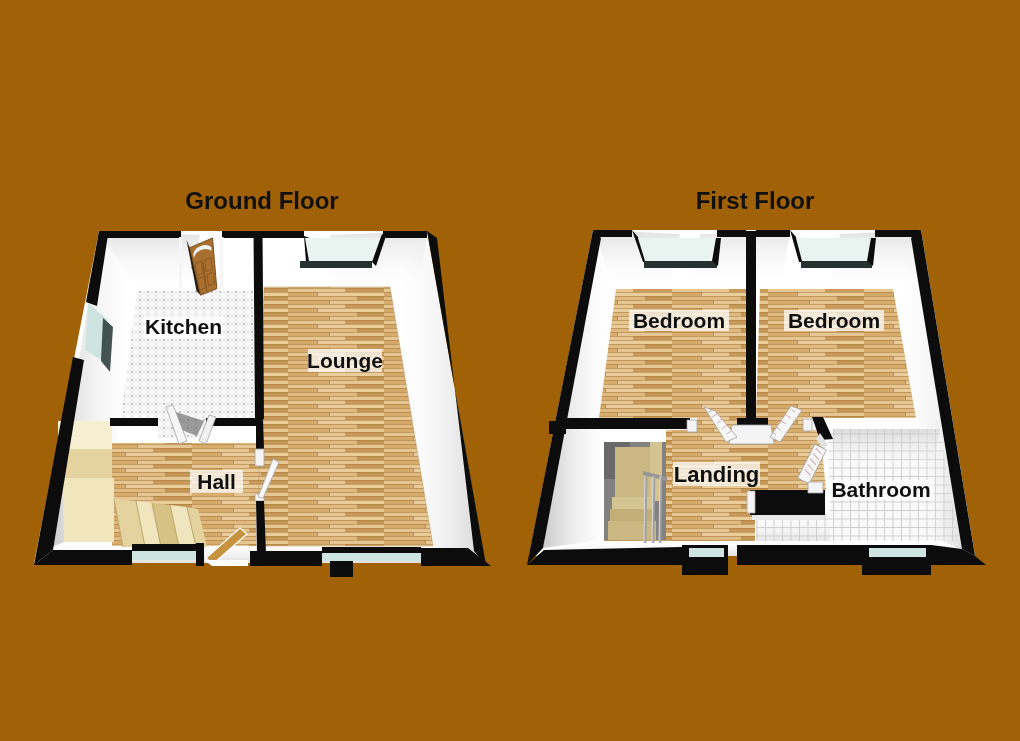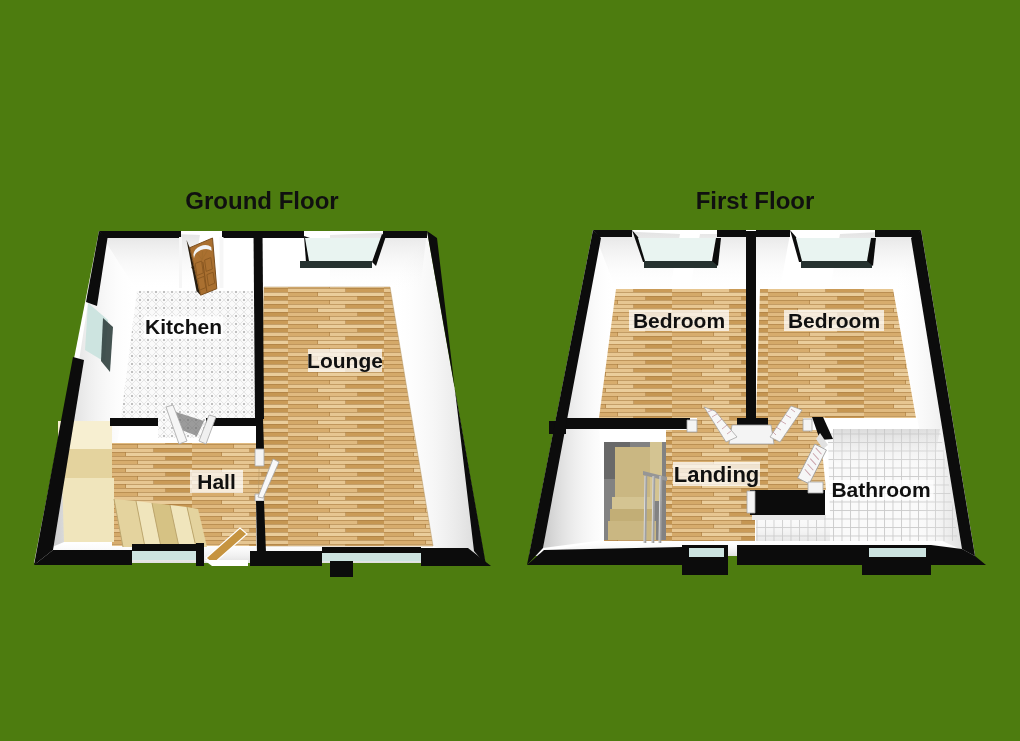--- a/index.html
+++ b/index.html
@@ -1,14 +1,14 @@
 <!DOCTYPE html>
 <html><head><meta charset="utf-8"><style>
 html,body{margin:0;padding:0;background:#fff;}
-#stage{width:1020px;height:741px;position:relative;background:#4d7c0f;overflow:hidden;}
+#stage{width:1020px;height:741px;position:relative;background:#a16207;overflow:hidden;}
 svg{display:block;}
 text.lbl{font-weight:bold;fill:#101010;}
 </style></head><body>
 <div id="stage">
 <svg width="1020" height="741" viewBox="0 0 1020 741" font-family="Liberation Sans, sans-serif">
 <defs>
 <pattern id="woodH" width="96" height="16" patternUnits="userSpaceOnUse">
 <rect width="96" height="16" fill="#d6ad71"></rect>
 <rect x="0" y="0" width="58" height="4" fill="#e7c691"></rect>
 <rect x="58" y="0" width="38" height="4" fill="#ca9b58"></rect>

